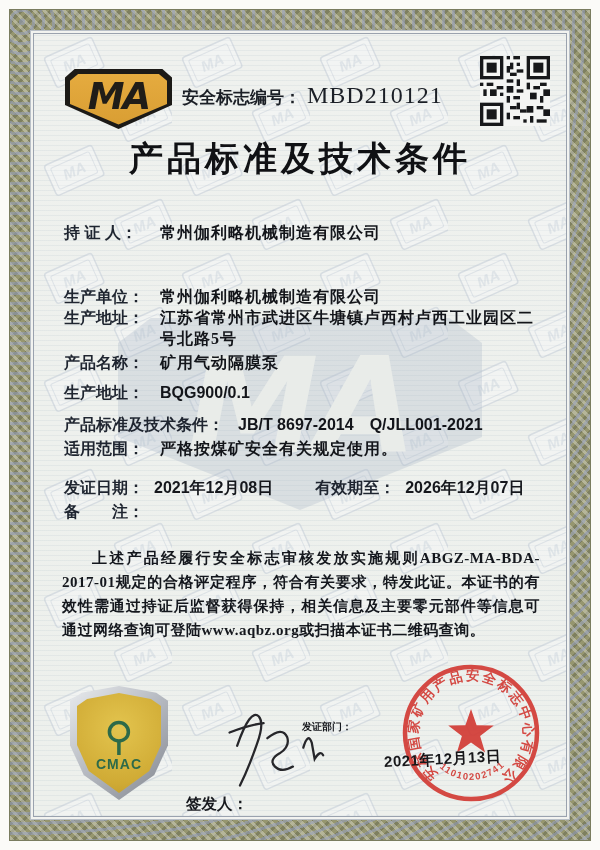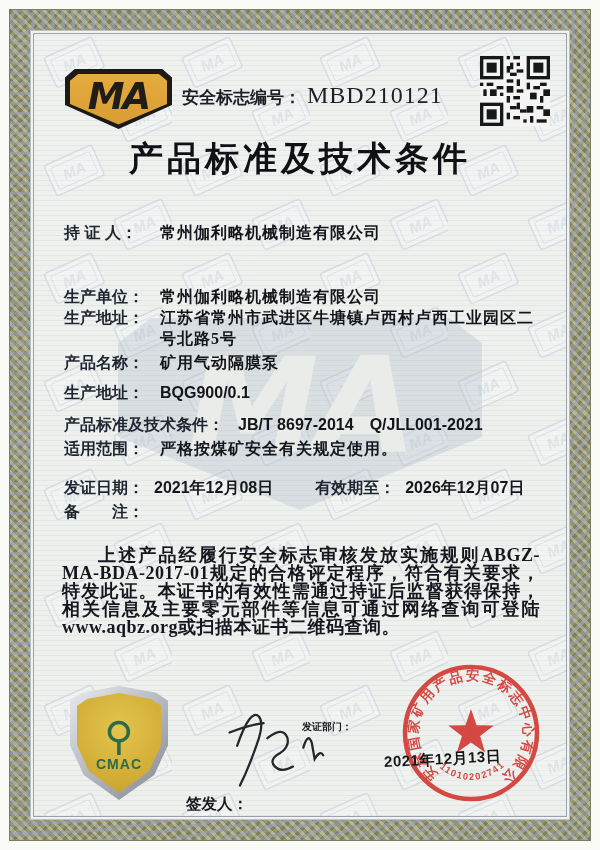--- a/index.html
+++ b/index.html
@@ -80,21 +80,21 @@
   .r4{top:273px}.r4 .fvalue{max-width:392px}
   .r5{top:318px}.r6{top:348px}.r7{top:380px}.r8{top:404px}
   .dates { position:absolute; left:30px; top:444px; display:flex; font-size:16px; font-weight:700; }
   .dates .dlabel { color:#1f2530; }
   .dates .dvalue { color:#15171c; margin-left:10px;text-align:center; }
   .dates .gap { width:42px; }
   .remark { position:absolute; left:30px; top:468px; font-size:16px; font-weight:700; color:#1f2530; }
   .para {
     position:absolute; left:28px; right:26px; top:512px;
     font-family:"Liberation Serif", serif;
-    font-size:18px; line-height:18px; font-weight:700;
+    font-size:15px; line-height:24px; font-weight:700;
     color:#14171d; text-align:justify; text-indent:2em; letter-spacing:.5px;
   }
   
   .cmac {
     position:absolute; left:36px; top:652px; width:98px; height:114px;
     background:linear-gradient(135deg,#e9ebee 0%,#b9bdc4 45%,#83878f 100%);
     clip-path:polygon(50% 0%,88% 6%,100% 13%,100% 52%,86% 78%,50% 100%,14% 78%,0% 52%,0% 13%,12% 6%);
     display:flex; align-items:center; justify-content:center;
     filter:drop-shadow(1px 2px 2px rgba(0,0,0,.25));
   }

